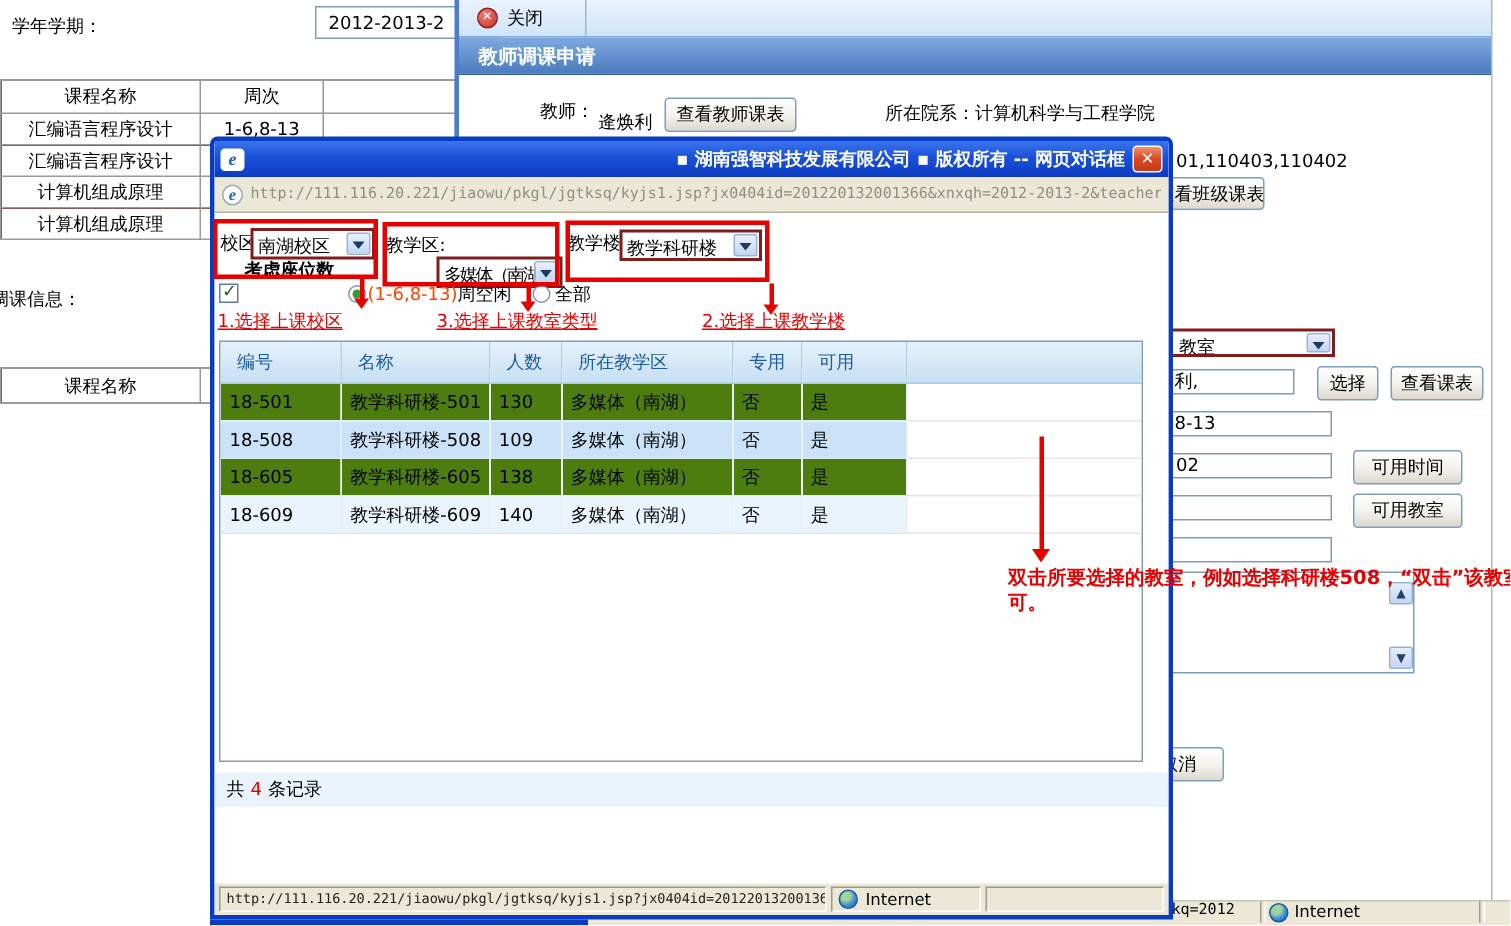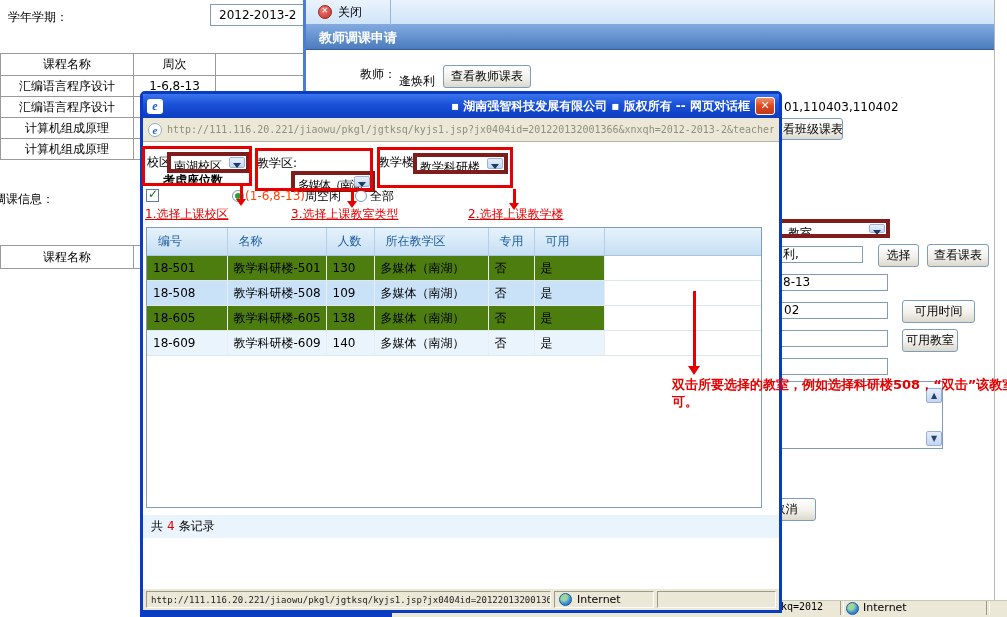--- a/index.html
+++ b/index.html
@@ -5,21 +5,21 @@
   html,body{margin:0;padding:0;background:#fff;}
   #root{position:relative;width:1007px;height:617px;overflow:hidden;background:#fff;
         font-family:"DejaVu Sans","Liberation Sans",sans-serif;font-size:12px;color:#000;}
   .abs{position:absolute;}
   
   .xpbtn{position:absolute;box-sizing:border-box;border:1px solid #7b9ebd;border-radius:3px;
          background:linear-gradient(180deg,#ffffff,#f2f1ec 55%,#dcd8cd);
          font-size:12px;text-align:center;line-height:21px;white-space:nowrap;overflow:hidden;}
   .xpinput{position:absolute;box-sizing:border-box;border:1px solid #7f9db9;background:#fff;
            font-size:12px;line-height:15px;white-space:nowrap;overflow:hidden;}
-  .combo{position:absolute;box-sizing:border-box;border:4px solid #7f1d1d;background:#fff;overflow:hidden;}
+  .combo{position:absolute;box-sizing:border-box;border:2px solid #7f1d1d;background:#fff;overflow:hidden;}
   .combo .txt{position:absolute;left:3px;top:2px;font-size:12px;white-space:nowrap;}
   .combo .cbtn{position:absolute;right:1px;top:1px;bottom:1px;width:16px;border-radius:2px;
                background:linear-gradient(180deg,#e9f0fb,#c3d6f0);border:1px solid #9ab4d8;box-sizing:border-box;}
   .combo .cbtn::after{content:"";position:absolute;left:3px;top:5px;border:4px solid transparent;border-top:5px solid #1d3a64;}
   .scrollbtn{position:absolute;width:16px;height:15px;box-sizing:border-box;border:1px solid #93aee0;border-radius:2px;
              background:linear-gradient(180deg,#e7eefb,#c5d6f2);font-size:8px;color:#24426e;
              text-align:center;line-height:13px;}
   .cb{position:absolute;width:13px;height:13px;box-sizing:border-box;border:1px solid #5a7ca8;background:#fff;}
   .cb::after{content:"✓";position:absolute;left:1px;top:-3px;font-size:12px;font-weight:bold;color:#156a15;}
   .rd{position:absolute;width:12px;height:12px;box-sizing:border-box;border:1px solid #7a97b8;border-radius:50%;background:#fff;}
@@ -158,36 +158,37 @@
   </div>
   <div class="abs" style="left:994px;top:0;width:13px;height:600px;background:#fff;border-left:1px solid #b6b6b6;box-sizing:border-box;"></div>
 
   <div class="hdrband">
     <span class="abs" style="left:13px;top:4px;color:#fff;font-weight:bold;font-size:13px;">教师调课申请</span>
   </div>
 
   <span class="abs" style="left:360px;top:66px;">教师：</span>
   <span class="abs" style="left:399px;top:73px;">逄焕利</span>
   <div class="xpbtn" style="left:443px;top:65px;width:88px;height:23px;">查看教师课表</div>
+  <span class="abs" style="left:590px;top:67px;">所在院系：计算机科学与工程学院</span>
 
   <span class="abs" style="left:784px;top:100px;">01,110403,110402</span>
   <div class="xpbtn" style="left:762px;top:118px;width:81px;height:22px;line-height:20px;text-align:left;padding-left:8px;">查看班级课表</div>
 
   <div class="combo" style="left:770px;top:219px;width:120px;height:19px;">
     <span class="txt" style="left:14px;">教室</span>
     <span class="cbtn"></span>
   </div>
   <div class="xpinput" style="left:765px;top:246px;width:98px;height:17px;padding-left:17px;">利,</div>
   <div class="xpbtn" style="left:878px;top:244px;width:41px;height:23px;">选择</div>
   <div class="xpbtn" style="left:927px;top:244px;width:62px;height:23px;">查看课表</div>
   <div class="xpinput" style="left:765px;top:274px;width:123px;height:17px;padding-left:17px;">8-13</div>
   <div class="xpinput" style="left:765px;top:302px;width:123px;height:17px;padding-left:18px;">02</div>
   <div class="xpbtn" style="left:902px;top:300px;width:73px;height:23px;">可用时间</div>
   <div class="xpinput" style="left:765px;top:330px;width:123px;height:17px;"></div>
-  <div class="xpbtn" style="left:902px;top:329px;width:56px;height:23px;">可用教室</div>
+  <div class="xpbtn" style="left:902px;top:329px;width:73px;height:23px;">可用教室</div>
   <div class="xpinput" style="left:765px;top:358px;width:123px;height:17px;"></div>
   <div class="abs" style="left:765px;top:381px;width:178px;height:68px;border:1px solid #7f9db9;background:#fff;box-sizing:border-box;"></div>
   <div class="scrollbtn" style="left:926px;top:388px;">▲</div>
   <div class="scrollbtn" style="left:926px;top:431px;">▼</div>
   <div class="xpbtn" style="left:755px;top:498px;width:61px;height:23px;">取消</div>
 
   <div class="abs" style="left:392px;top:600px;width:615px;height:17px;background:#ebe8d8;border-top:1px solid #cac6b4;box-sizing:border-box;"></div>
   <span class="abs" style="left:781px;top:601px;font-family:'DejaVu Sans Mono','Liberation Mono',monospace;font-size:10px;">kq=2012</span>
   <div class="vsep" style="left:840px;top:601px;height:14px;"></div>
   <span class="globe" style="left:846px;top:602px;"></span>

